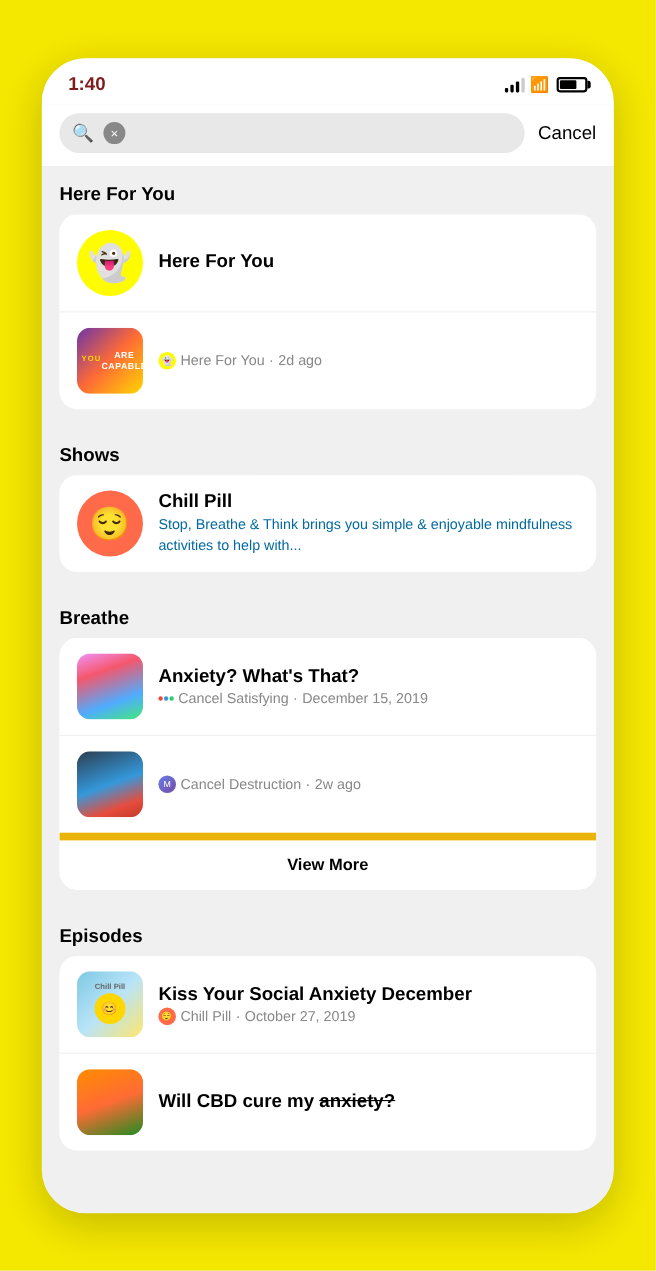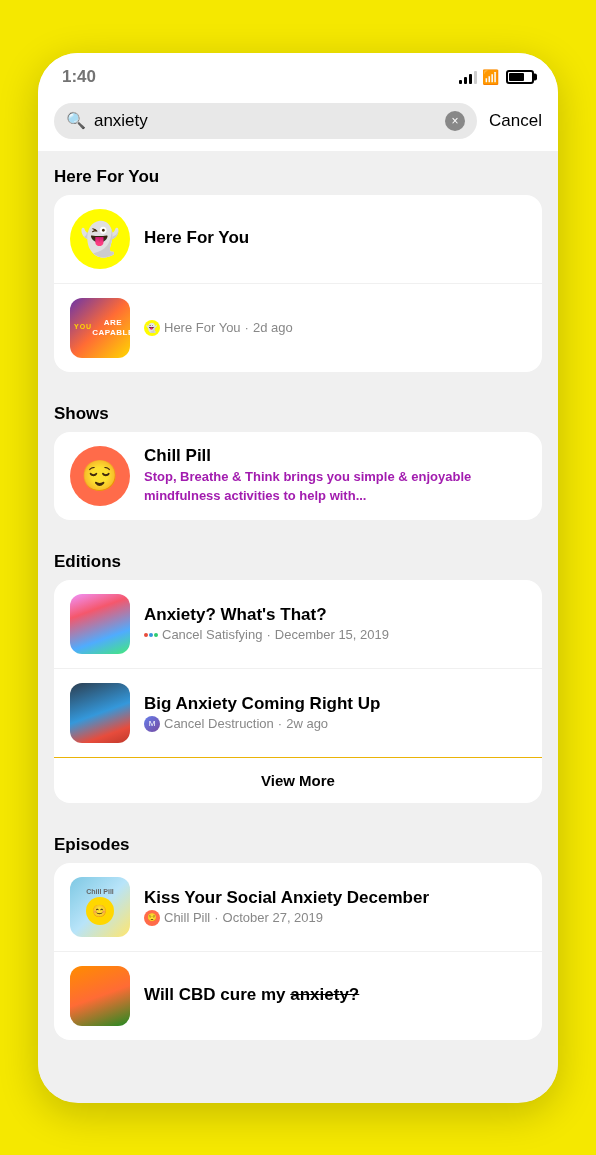--- a/index.html
+++ b/index.html
@@ -37,21 +37,21 @@
       background: white;
       padding: 14px 24px 8px;
       display: flex;
       justify-content: space-between;
       align-items: center;
     }
 
     .status-time {
       font-size: 17px;
       font-weight: 600;
-      color: #737373;
+      color: #7f1d1d;
     }
 
     .status-icons {
       display: flex;
       align-items: center;
       gap: 6px;
     }
 
     .signal-bars {
       display: flex;
@@ -239,24 +239,23 @@
     .item-subtitle {
       font-size: 13px;
       color: #888;
       display: flex;
       align-items: center;
       gap: 4px;
     }
 
     .item-description {
       font-size: 13px;
-      color: #a21caf;
+      color: #0369a1;
       line-height: 1.4;
       margin-top: 2px;
-      font-weight: bold;
     }
 
     .small-snap-icon {
       width: 16px;
       height: 16px;
       background: #FFFC00;
       border-radius: 50%;
       display: inline-flex;
       align-items: center;
       justify-content: center;
@@ -332,21 +331,21 @@
       color: white;
     }
 
     .view-more-button {
       text-align: center;
       padding: 14px;
       font-size: 15px;
       font-weight: 700;
       color: #000;
       cursor: pointer;
-      border-top: 1px solid #eab308;
+      border-top: 7px solid #eab308;
     }
 
     .episode-thumb-1 {
       width: 60px;
       height: 60px;
       border-radius: 12px;
       background: #7EC8E3;
       display: flex;
       align-items: center;
       justify-content: center;
@@ -411,21 +410,20 @@
         <span class="wifi-icon">📶</span>
         <div class="battery-icon">
           <div class="battery-fill"></div>
         </div>
       </div>
     </div>
 
     <div class="search-bar-container">
       <div class="search-input-wrapper">
         <span class="search-icon-circle">🔍</span>
-        <span class="search-text">anxiety</span>
         <div class="clear-button">×</div>
       </div>
       <span class="cancel-button">Cancel</span>
     </div>
 
     <div class="content-area">
 
       <div class="section-header">Here For You</div>
       <div class="card">
 
@@ -462,21 +460,21 @@
           <div class="chill-pill-thumb">
             <span style="font-size:30px;">😌</span>
           </div>
           <div class="item-info">
             <div class="item-title">Chill Pill</div>
             <div class="item-description">Stop, Breathe &amp; Think brings you simple &amp; enjoyable mindfulness activities to help with...</div>
           </div>
         </div>
       </div>
 
-      <div class="section-header">Editions</div>
+      <div class="section-header">Breathe</div>
       <div class="card">
 
         <div class="card-item">
           <div class="edition-thumb-1">
             <div class="edition-thumb-colored"></div>
           </div>
           <div class="item-info">
             <div class="item-title">Anxiety? What's That?</div>
             <div class="item-subtitle">
               <div class="oddly-satisfying-icon">
@@ -491,21 +489,20 @@
               <span>December 15, 2019</span>
             </div>
           </div>
         </div>
 
         <div class="card-item">
           <div class="edition-thumb-2">
             <div class="edition-thumb-2-inner"></div>
           </div>
           <div class="item-info">
-            <div class="item-title">Big Anxiety Coming Right Up</div>
             <div class="item-subtitle">
               <div class="makeup-icon">M</div>
               <span>Cancel Destruction</span>
               <span>·</span>
               <span>2w ago</span>
             </div>
           </div>
         </div>
 
         <div class="view-more-button">View More</div>

